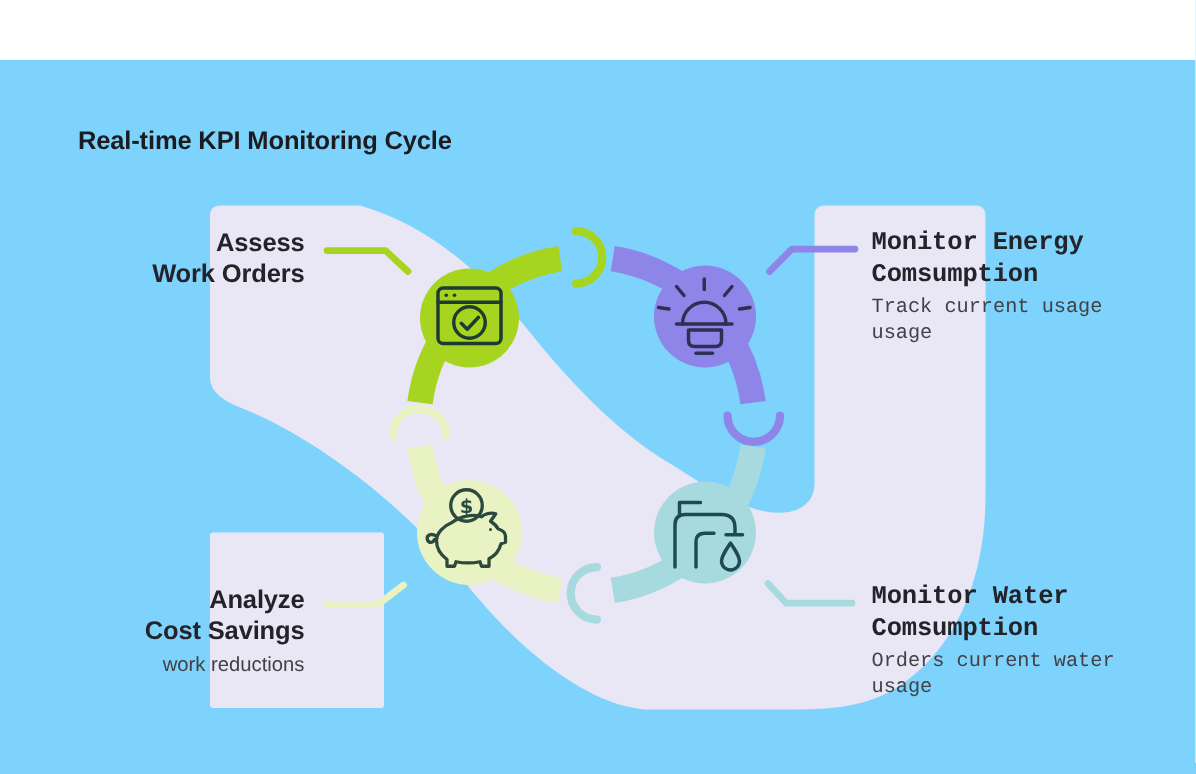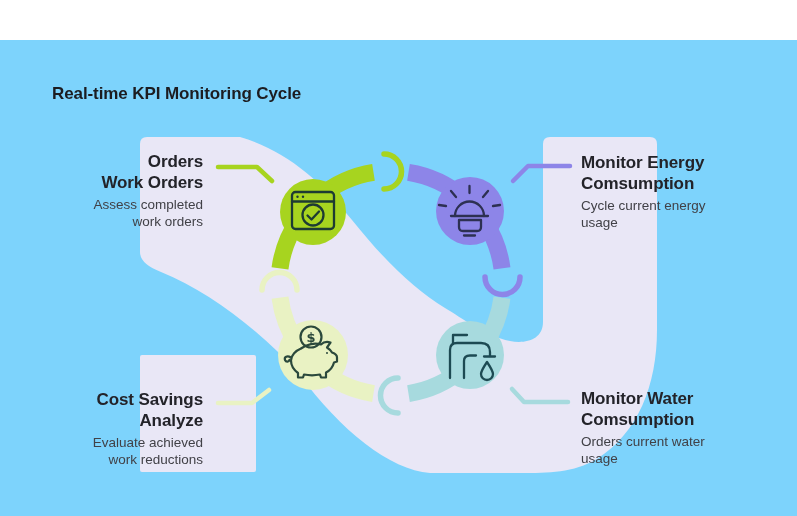--- a/index.html
+++ b/index.html
@@ -8,21 +8,21 @@
     font-family:"Liberation Sans","DejaVu Sans",sans-serif;
     margin-top:40px;
   }
   #diagram-svg{position:absolute;left:0;top:0;}
   .page-title{
     position:absolute;left:52px;top:44px;
     font-size:17px;font-weight:700;letter-spacing:-0.1px;color:#1c1c20;
   }
   .node-label{position:absolute;}
   .node-label.align-right{text-align:right;}
-  .node-label.align-left{text-align:left;}
+  .node-label.align-left{text-align:left;font-family:Liberation Mono, monospace;}
   .node-title-line{
     font-size:17px;line-height:21px;font-weight:700;color:#232329;letter-spacing:-0.1px;
   }
   .node-desc{margin-top:4px;}
   .node-desc-line{
     font-size:13.5px;line-height:16.5px;font-weight:400;color:#414147;
   }
   .lbl-review{right:594px;top:111px;}
   .lbl-energy{left:581px;top:112px;}
   .lbl-water{left:581px;top:348px;}
@@ -134,48 +134,43 @@
                C 331,310.5 329,308.8 327,307.5
                L 330.5,302.5
                C 327,301.5 323,302.5 321,304.5
                C 315,302.5 307,304 301,308.5"></path>
       <path d="M 291,317.5 C 287,315 284,317 285,320 C 286,322.3 289,322 289.5,319.8"></path>
       <circle cx="327" cy="313" r="1" stroke="none" fill="#2b493c"></circle>
     </g>
   </svg>
 
   <div class="node-label align-right lbl-review">
-    <div class="node-title-line">Orders</div>
+    <div class="node-title-line">Assess</div>
     <div class="node-title-line">Work Orders</div>
-    <div class="node-desc">
-      <div class="node-desc-line">Assess completed</div>
-      <div class="node-desc-line">work orders</div>
-    </div>
   </div>
 
   <div class="node-label align-left lbl-energy">
     <div class="node-title-line">Monitor Energy</div>
     <div class="node-title-line">Comsumption</div>
     <div class="node-desc">
-      <div class="node-desc-line">Cycle current energy</div>
+      <div class="node-desc-line">Track current usage</div>
       <div class="node-desc-line">usage</div>
     </div>
   </div>
 
   <div class="node-label align-left lbl-water">
     <div class="node-title-line">Monitor Water</div>
     <div class="node-title-line">Comsumption</div>
     <div class="node-desc">
       <div class="node-desc-line">Orders current water</div>
       <div class="node-desc-line">usage</div>
     </div>
   </div>
 
   <div class="node-label align-right lbl-cost">
+    <div class="node-title-line">Analyze</div>
     <div class="node-title-line">Cost Savings</div>
-    <div class="node-title-line">Analyze</div>
     <div class="node-desc">
-      <div class="node-desc-line">Evaluate achieved</div>
       <div class="node-desc-line">work reductions</div>
     </div>
   </div>
 
 </div>
 
 </body></html>

